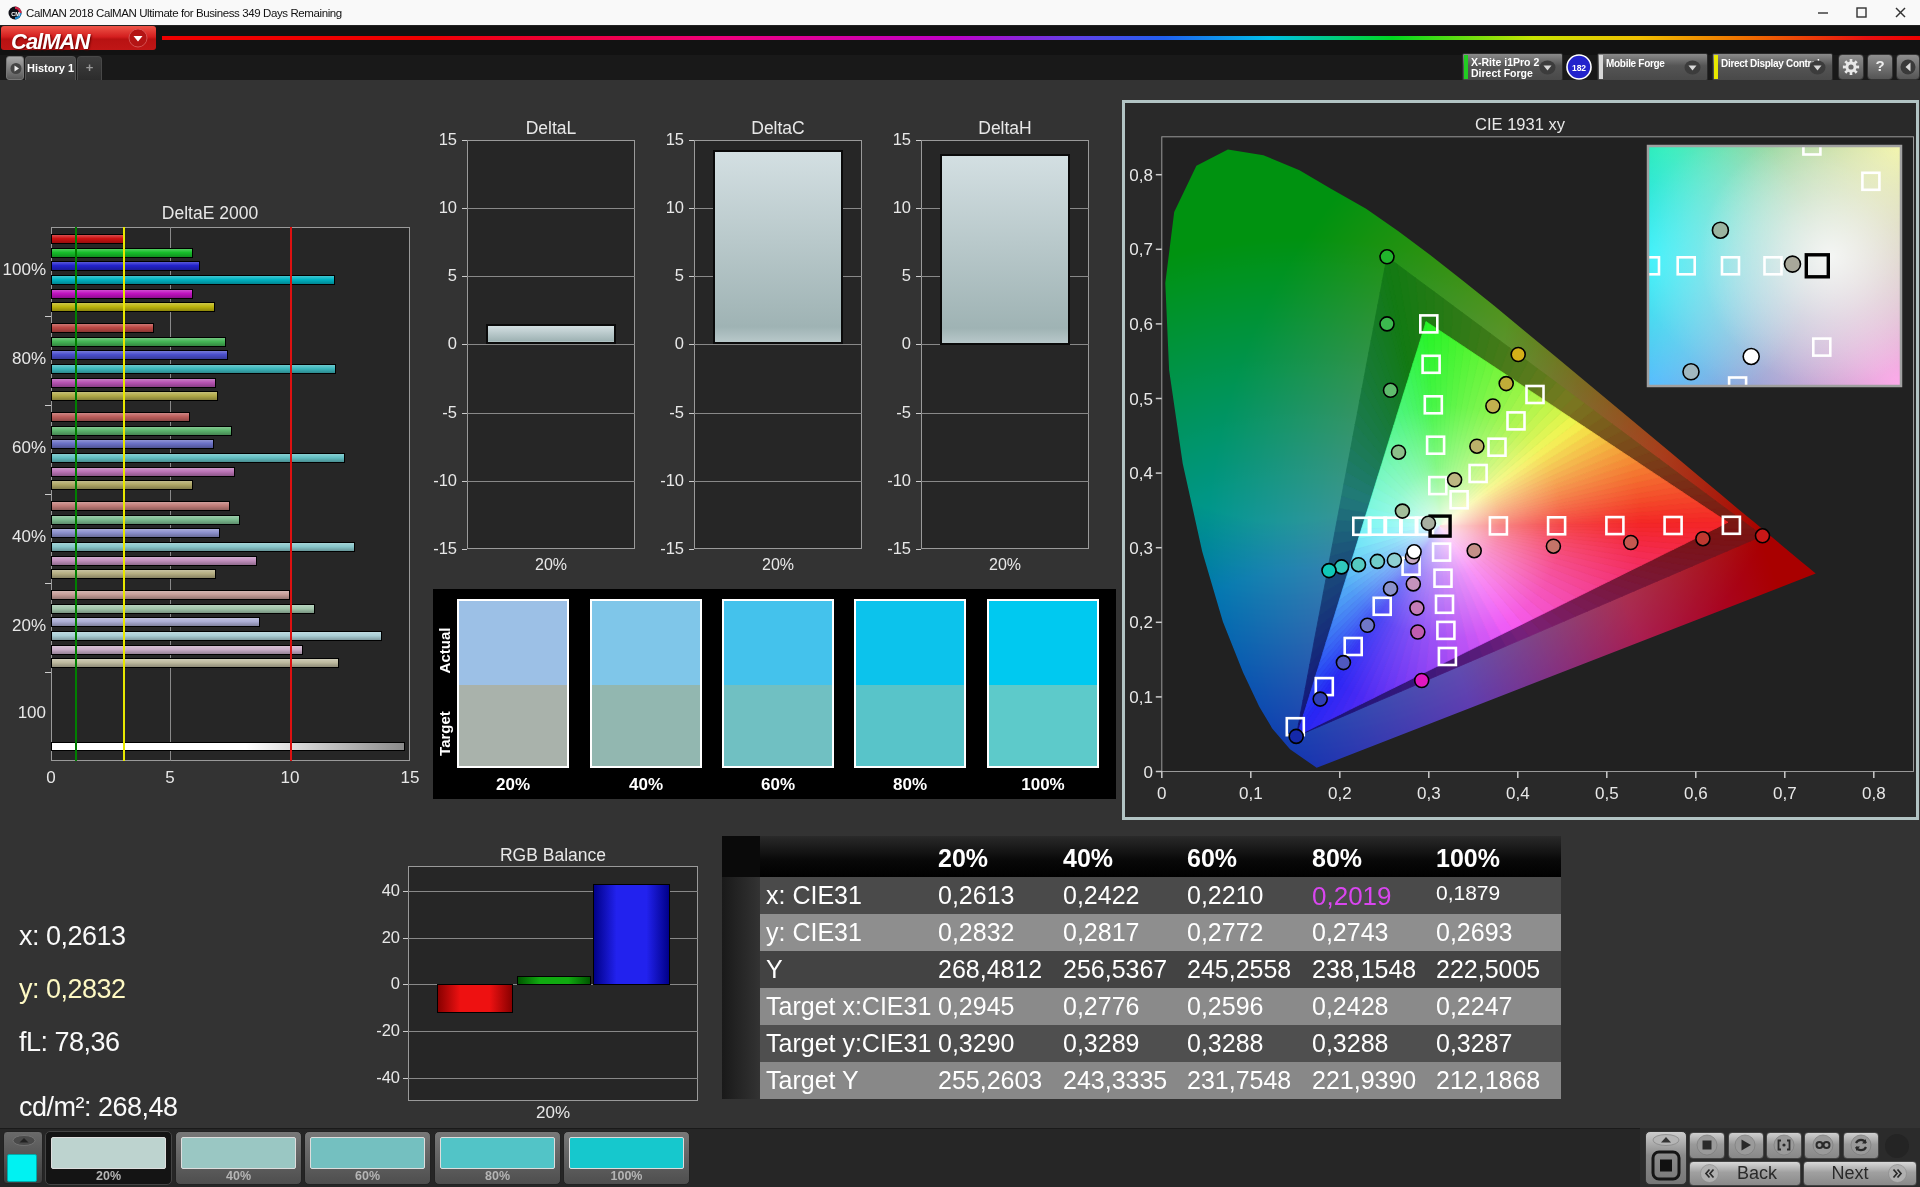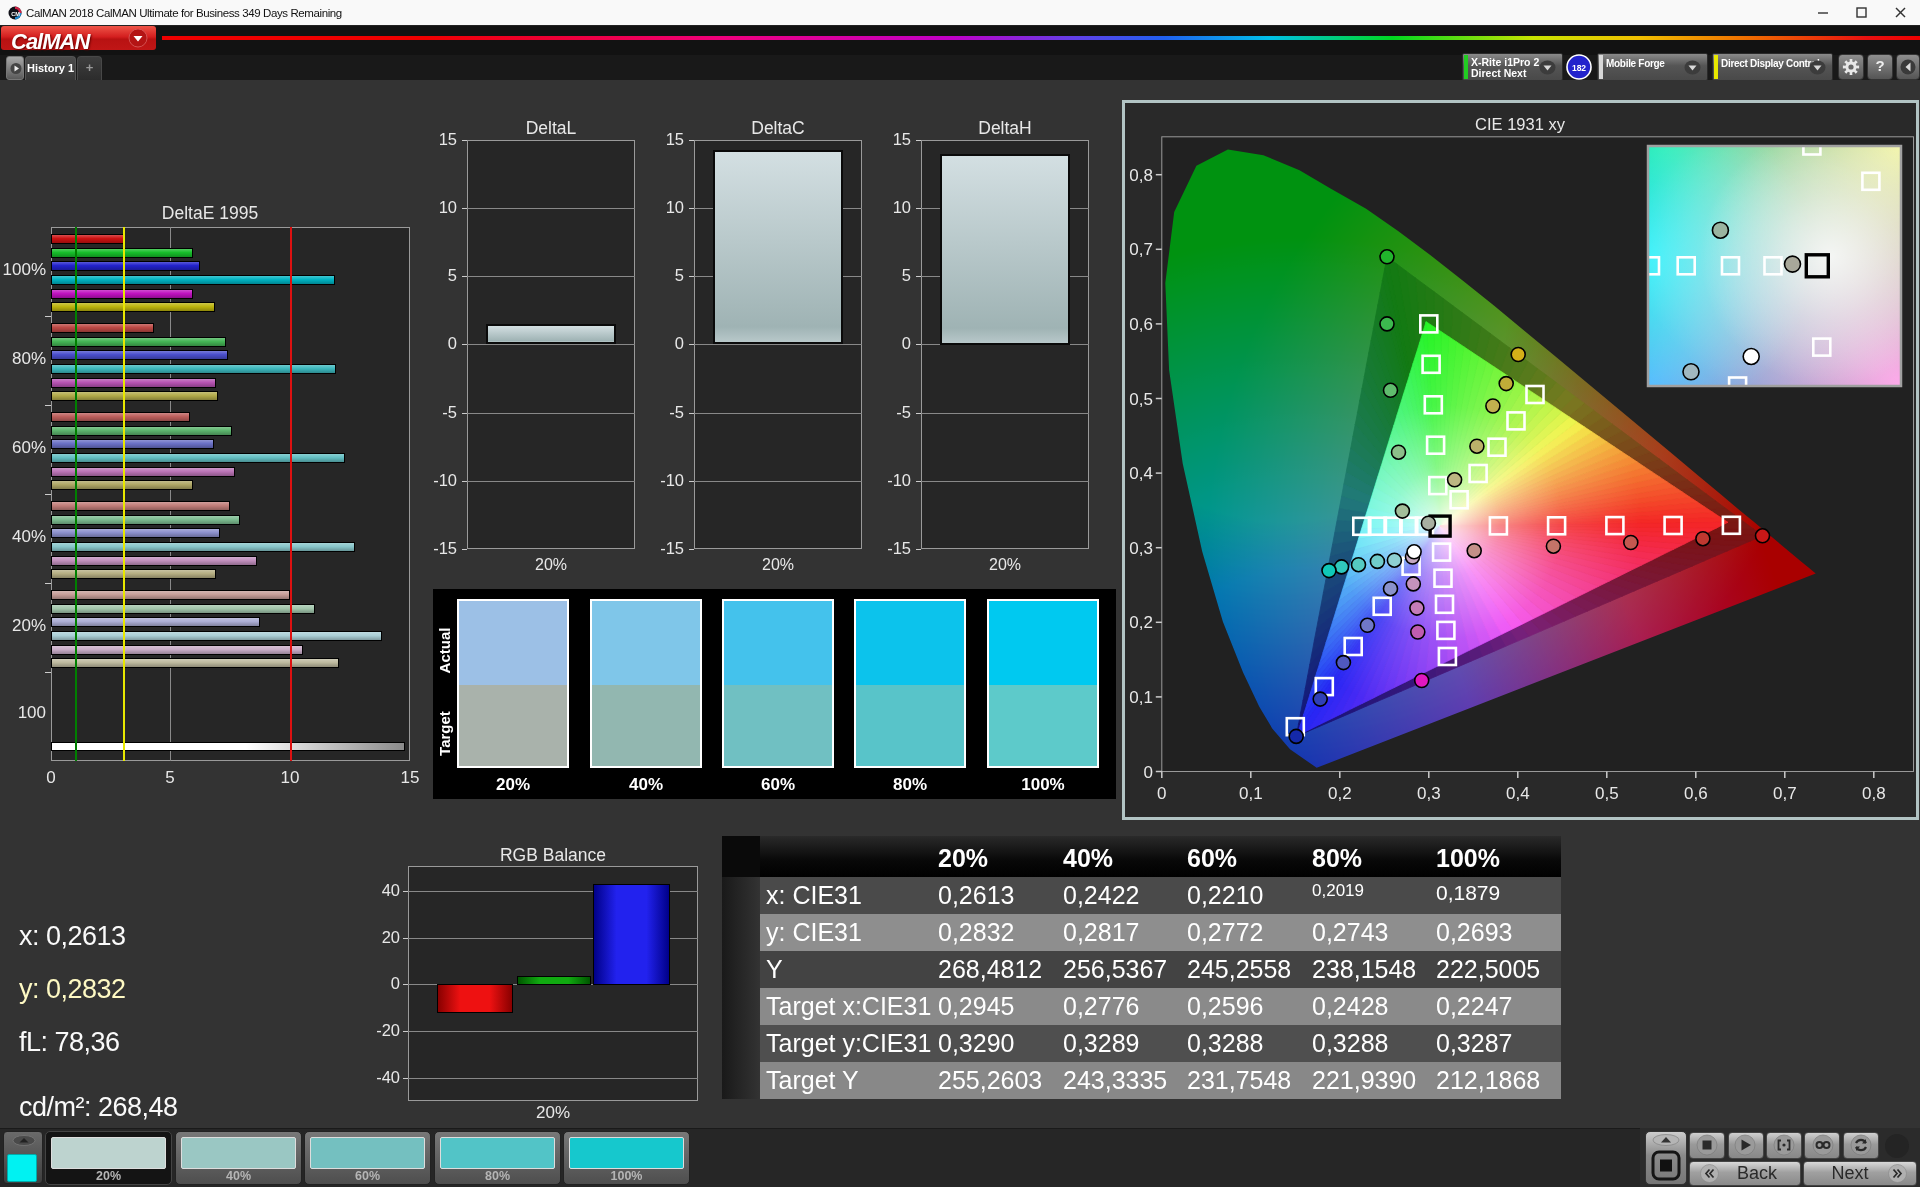--- a/index.html
+++ b/index.html
@@ -36,21 +36,21 @@
 <circle cx="6" cy="6.5" r="5.5" fill="#444"></circle>
       <path d="M4.5 3.5 L9 6.5 L4.5 9.5 Z" fill="#eee"></path>
     </svg>
     <div style="position:absolute;left:25px;top:56px;width:51px;height:24px;background:linear-gradient(#4c4c4c,#353535);border-radius:4px 4px 0 0;border:1px solid #555;border-bottom:none;"></div>
     <div style="position:absolute;left:25px;top:62px;width:51px;font-size:11px;color:#fff;font-weight:bold;text-align:center;white-space:nowrap;">History 1</div>
     <div style="position:absolute;left:77px;top:56px;width:25px;height:24px;background:linear-gradient(#3e3e3e,#2c2c2c);border-radius:4px 4px 0 0;border:1px solid #484848;border-bottom:none;"></div>
     <div style="position:absolute;left:77px;top:60px;width:25px;font-size:13px;color:#999;font-weight:bold;text-align:center;white-space:nowrap;">+</div>
     <div style="position:absolute;left:1462px;top:53px;width:101px;height:28px;background:linear-gradient(#8a8a8a,#555 45%,#494949);border:1px solid #2a2a2a;border-radius:2px;"></div>
     <div style="position:absolute;left:1464px;top:55px;width:4px;height:24px;background:#22cc22;"></div>
     <div style="position:absolute;left:1471px;top:56px;font-size:10.5px;color:#fff;font-weight:bold;text-align:left;white-space:nowrap;">X-Rite i1Pro 2</div>
-    <div style="position:absolute;left:1471px;top:67px;font-size:10.5px;color:#fff;font-weight:bold;text-align:left;white-space:nowrap;">Direct Next</div>
+    <div style="position:absolute;left:1471px;top:67px;font-size:10.5px;color:#fff;font-weight:bold;text-align:left;white-space:nowrap;">Direct Forge</div>
     <svg style="position:absolute;left:1539px;top:60px" width="17" height="15" viewBox="0 0 17 15">
 <ellipse cx="8.5" cy="7.5" rx="8" ry="7" fill="#3c3c3c"></ellipse>
       <path d="M4.5 5.5 L12.5 5.5 L8.5 10.5 Z" fill="#d8d8d8"></path>
     </svg>
     <svg style="position:absolute;left:1566px;top:54px" width="26" height="26" viewBox="0 0 26 26">
 <circle cx="13" cy="13" r="12" fill="#2222cc" stroke="#fff" stroke-width="1.6"></circle>
 <text x="13" y="16.5" font-size="8.5" fill="#fff" font-weight="bold" text-anchor="middle">182</text>
     </svg>
     <div style="position:absolute;left:1597px;top:53px;width:111px;height:28px;background:linear-gradient(#8a8a8a,#555 45%,#494949);border:1px solid #2a2a2a;border-radius:2px;"></div>
     <div style="position:absolute;left:1599px;top:55px;width:4px;height:24px;background:#d8d8d8;"></div>
@@ -72,21 +72,21 @@
 <circle cx="10" cy="10" r="2.6" fill="#666"></circle>
     </svg>
     <div style="position:absolute;left:1867px;top:54px;width:26px;height:26px;background:linear-gradient(#8e8e8e,#555);border:1px solid #333;border-radius:4px;"></div>
     <div style="position:absolute;left:1867px;top:57px;width:26px;font-size:15px;color:#eee;font-weight:bold;text-align:center;white-space:nowrap;">?</div>
     <div style="position:absolute;left:1896px;top:54px;width:24px;height:26px;background:linear-gradient(#8e8e8e,#555);border:1px solid #333;border-radius:4px;"></div>
     <svg style="position:absolute;left:1900px;top:59px" width="16" height="16" viewBox="0 0 16 16">
 <circle cx="8" cy="8" r="7.5" fill="#3a3a3a"></circle>
       <path d="M10.5 3.5 L5.5 8 L10.5 12.5 Z" fill="#ddd"></path>
     </svg>
     <div style="position:absolute;left:0px;top:80px;width:1920px;height:1052px;background:#333333;"></div>
-    <div style="position:absolute;left:60px;top:203px;width:300px;font-size:17.5px;color:#e8e8e8;font-weight:normal;text-align:center;white-space:nowrap;">DeltaE 1995</div>
+    <div style="position:absolute;left:60px;top:203px;width:300px;font-size:17.5px;color:#e8e8e8;font-weight:normal;text-align:center;white-space:nowrap;">DeltaE 2000</div>
     <div style="position:absolute;left:51px;top:227px;width:359px;height:534px;background:#262626;border:1px solid #9a9a9a;box-sizing:border-box;"></div>
     <div style="position:absolute;left:170px;top:227px;width:1px;height:534px;background:#8a8a8a;"></div>
     <div style="position:absolute;left:290px;top:227px;width:1px;height:534px;background:#8a8a8a;"></div>
     <div style="position:absolute;left:0px;top:260px;width:46px;font-size:17px;color:#e8e8e8;font-weight:normal;text-align:right;white-space:nowrap;">100%</div>
     <div style="position:absolute;left:51px;top:234px;width:72px;height:8px;background:linear-gradient(rgba(255,255,255,.25),rgba(255,255,255,0) 45%,rgba(0,0,0,.25)),#cc1111;border:1px solid #000;box-sizing:content-box;"></div>
     <div style="position:absolute;left:51px;top:248px;width:140px;height:8px;background:linear-gradient(rgba(255,255,255,.25),rgba(255,255,255,0) 45%,rgba(0,0,0,.25)),#16bd2a;border:1px solid #000;box-sizing:content-box;"></div>
     <div style="position:absolute;left:51px;top:261px;width:147px;height:8px;background:linear-gradient(rgba(255,255,255,.25),rgba(255,255,255,0) 45%,rgba(0,0,0,.25)),#2222cc;border:1px solid #000;box-sizing:content-box;"></div>
     <div style="position:absolute;left:51px;top:275px;width:282px;height:8px;background:linear-gradient(rgba(255,255,255,.25),rgba(255,255,255,0) 45%,rgba(0,0,0,.25)),#00b3c2;border:1px solid #000;box-sizing:content-box;"></div>
     <div style="position:absolute;left:51px;top:289px;width:140px;height:8px;background:linear-gradient(rgba(255,255,255,.25),rgba(255,255,255,0) 45%,rgba(0,0,0,.25)),#c011c0;border:1px solid #000;box-sizing:content-box;"></div>
     <div style="position:absolute;left:51px;top:302px;width:162px;height:8px;background:linear-gradient(rgba(255,255,255,.25),rgba(255,255,255,0) 45%,rgba(0,0,0,.25)),#bdb40e;border:1px solid #000;box-sizing:content-box;"></div>
@@ -255,21 +255,21 @@
     <div style="position:absolute;left:1063px;top:844px;font-size:25px;color:#fff;font-weight:bold;text-align:left;white-space:nowrap;">40%</div>
     <div style="position:absolute;left:1187px;top:844px;font-size:25px;color:#fff;font-weight:bold;text-align:left;white-space:nowrap;">60%</div>
     <div style="position:absolute;left:1312px;top:844px;font-size:25px;color:#fff;font-weight:bold;text-align:left;white-space:nowrap;">80%</div>
     <div style="position:absolute;left:1436px;top:844px;font-size:25px;color:#fff;font-weight:bold;text-align:left;white-space:nowrap;">100%</div>
     <div style="position:absolute;left:722px;top:877px;width:839px;height:37px;background:#4a4a4a;"></div>
     <div style="position:absolute;left:722px;top:877px;width:38px;height:37px;background:linear-gradient(90deg,#191919,#333);"></div>
     <div style="position:absolute;left:766px;top:881px;font-size:25px;color:#fff;font-weight:normal;text-align:left;white-space:nowrap;">x: CIE31</div>
     <div style="position:absolute;left:938px;top:881px;font-size:25px;color:#fff;font-weight:normal;text-align:left;white-space:nowrap;">0,2613</div>
     <div style="position:absolute;left:1063px;top:881px;font-size:25px;color:#fff;font-weight:normal;text-align:left;white-space:nowrap;">0,2422</div>
     <div style="position:absolute;left:1187px;top:881px;font-size:25px;color:#fff;font-weight:normal;text-align:left;white-space:nowrap;">0,2210</div>
-    <div style="position:absolute;left:1312px;top:881px;font-size:17px;color:#ffffff;font-weight:normal;text-align:right;white-space:nowrap;">0,2019</div>
+    <div style="position:absolute;left:1312px;top:881px;font-size:26px;color:#d946ef;font-weight:normal;text-align:right;white-space:nowrap;">0,2019</div>
     <div style="position:absolute;left:1436px;top:881px;font-size:21px;color:#fff;font-weight:normal;text-align:center;white-space:nowrap;">0,1879</div>
     <div style="position:absolute;left:722px;top:914px;width:839px;height:37px;background:#8e8e8e;"></div>
     <div style="position:absolute;left:722px;top:914px;width:38px;height:37px;background:linear-gradient(90deg,#191919,#333);"></div>
     <div style="position:absolute;left:766px;top:918px;font-size:25px;color:#fff;font-weight:normal;text-align:left;white-space:nowrap;">y: CIE31</div>
     <div style="position:absolute;left:938px;top:918px;font-size:25px;color:#fff;font-weight:normal;text-align:left;white-space:nowrap;">0,2832</div>
     <div style="position:absolute;left:1063px;top:918px;font-size:25px;color:#fff;font-weight:normal;text-align:left;white-space:nowrap;">0,2817</div>
     <div style="position:absolute;left:1187px;top:918px;font-size:25px;color:#fff;font-weight:normal;text-align:left;white-space:nowrap;">0,2772</div>
     <div style="position:absolute;left:1312px;top:918px;font-size:25px;color:#fff;font-weight:normal;text-align:left;white-space:nowrap;">0,2743</div>
     <div style="position:absolute;left:1436px;top:918px;font-size:25px;color:#fff;font-weight:normal;text-align:left;white-space:nowrap;">0,2693</div>
     <div style="position:absolute;left:722px;top:951px;width:839px;height:37px;background:#434343;"></div>

